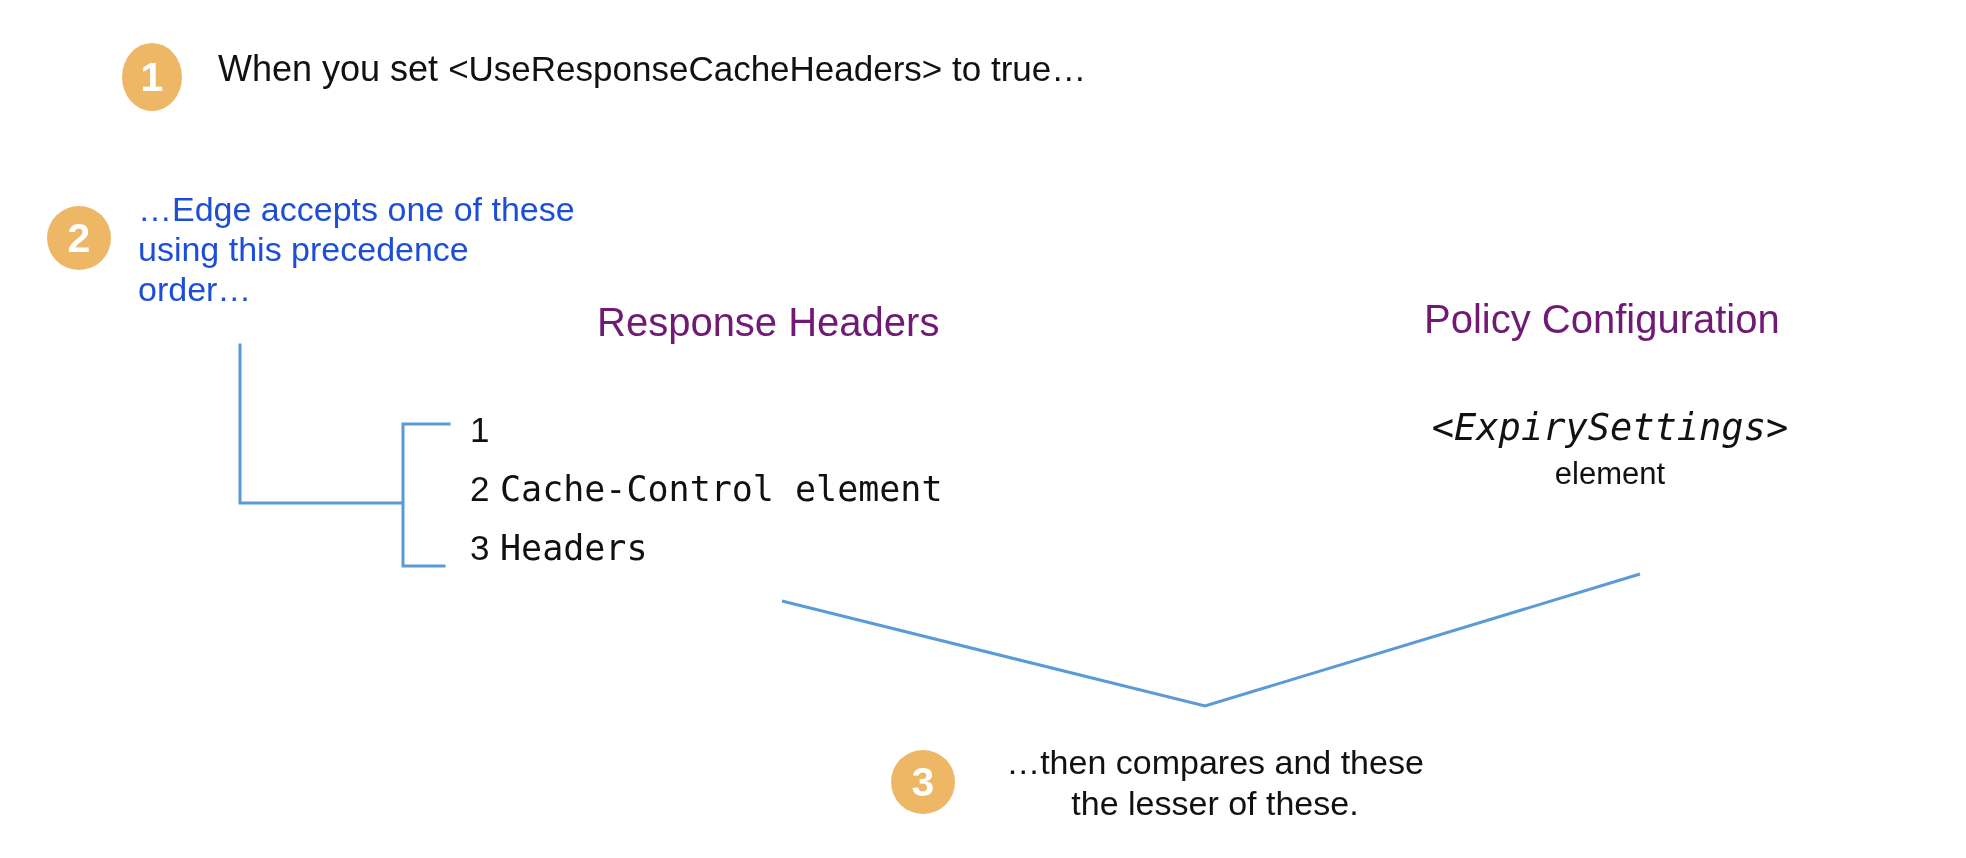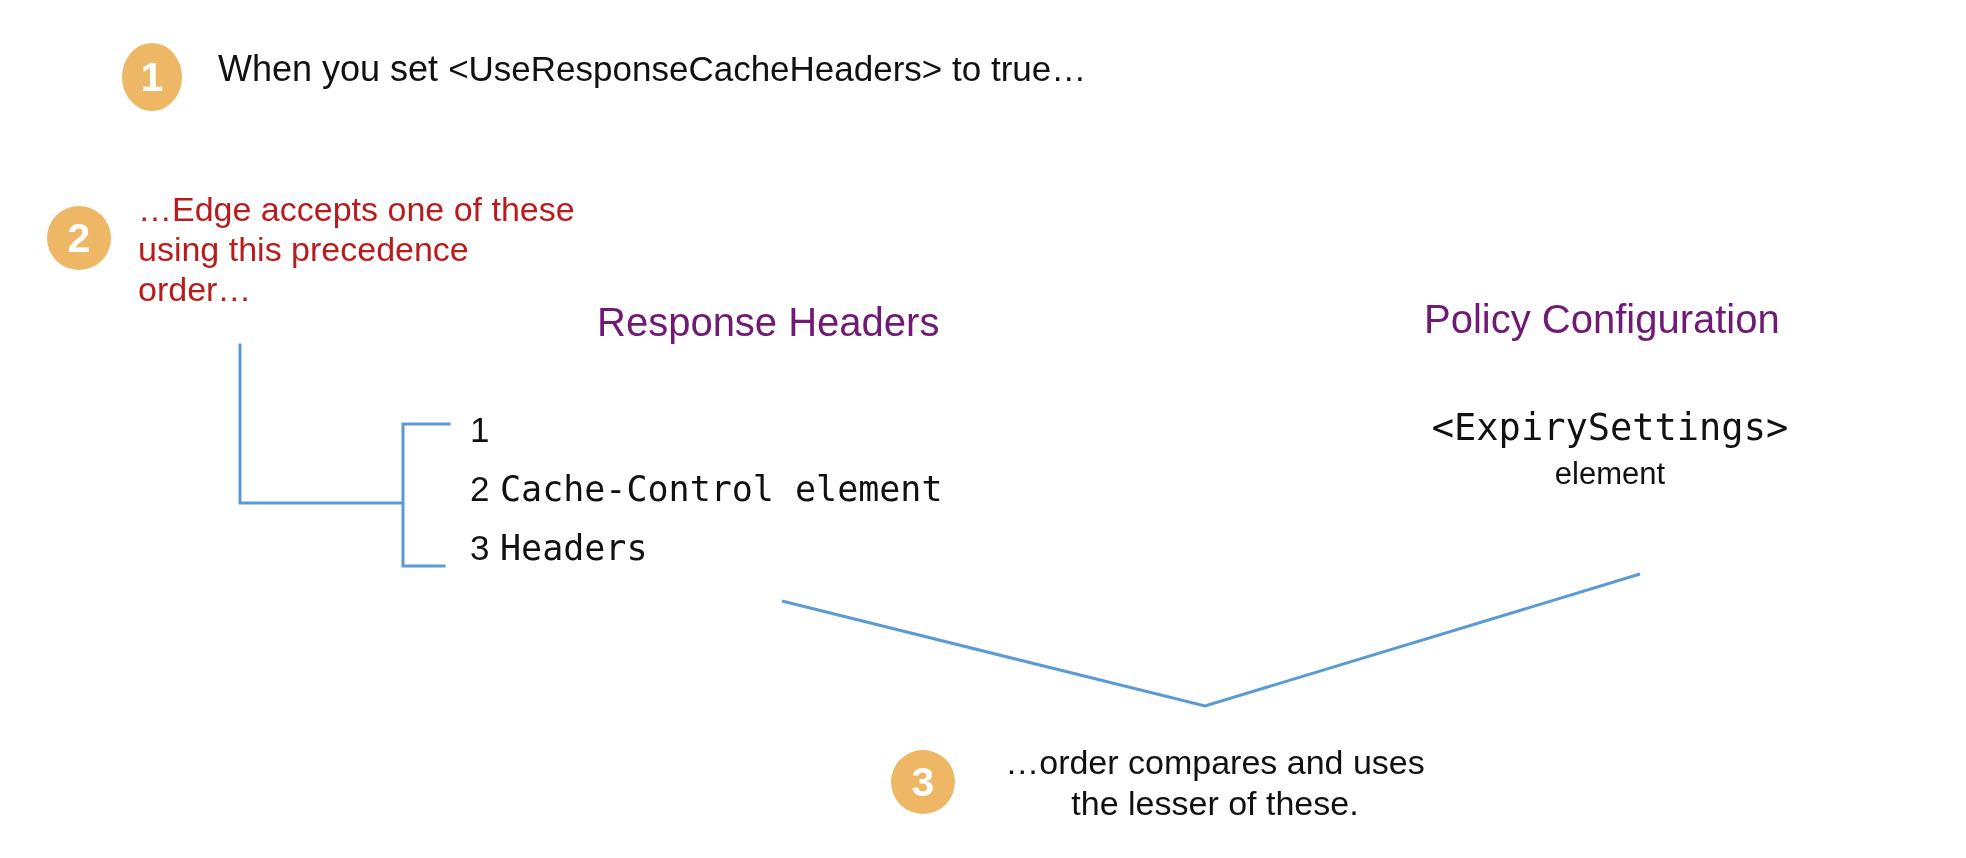--- a/index.html
+++ b/index.html
@@ -80,21 +80,21 @@
     font-family: Liberation Sans, sans-serif;
     font-size: 35px;
   }
 
   
   #step2-text {
     position: absolute;
     left: 138px;
     top: 190px;
     font-size: 34px;
-    color: #b91c1c;
+    color: #1d4ed8;
     line-height: 1.17;
     width: 480px;
   }
 
   
   .col-heading {
     position: absolute;
     font-size: 40px;
     color: #701a75;
     white-space: nowrap;
@@ -144,20 +144,21 @@
     top: 405px;
     width: 470px;
     text-align: center;
     color: #111111;
   }
   #policy-element .mono {
     display: block;
     font-family: "DejaVu Sans Mono", "Liberation Mono", monospace;
     font-size: 37px;
     line-height: 1.25;
+    font-style: italic;
   }
   #policy-element .plain {
     display: block;
     font-size: 31px;
     line-height: 1.5;
   }
 
   
   #step3-text {
     position: absolute;
@@ -217,17 +218,17 @@
   <div class="col-heading" id="heading-policy">Policy Configuration</div>
 
   <div id="policy-element">
     <span class="mono">&lt;ExpirySettings&gt;</span>
     <span class="plain">element</span>
   </div>
 
   <div class="badge" id="badge-3">3</div>
 
   <div id="step3-text">
-    <div>…order compares and uses</div>
+    <div>…then compares and these</div>
     <div>the lesser of these.</div>
   </div>
 
 </div>
 
 </body></html>

